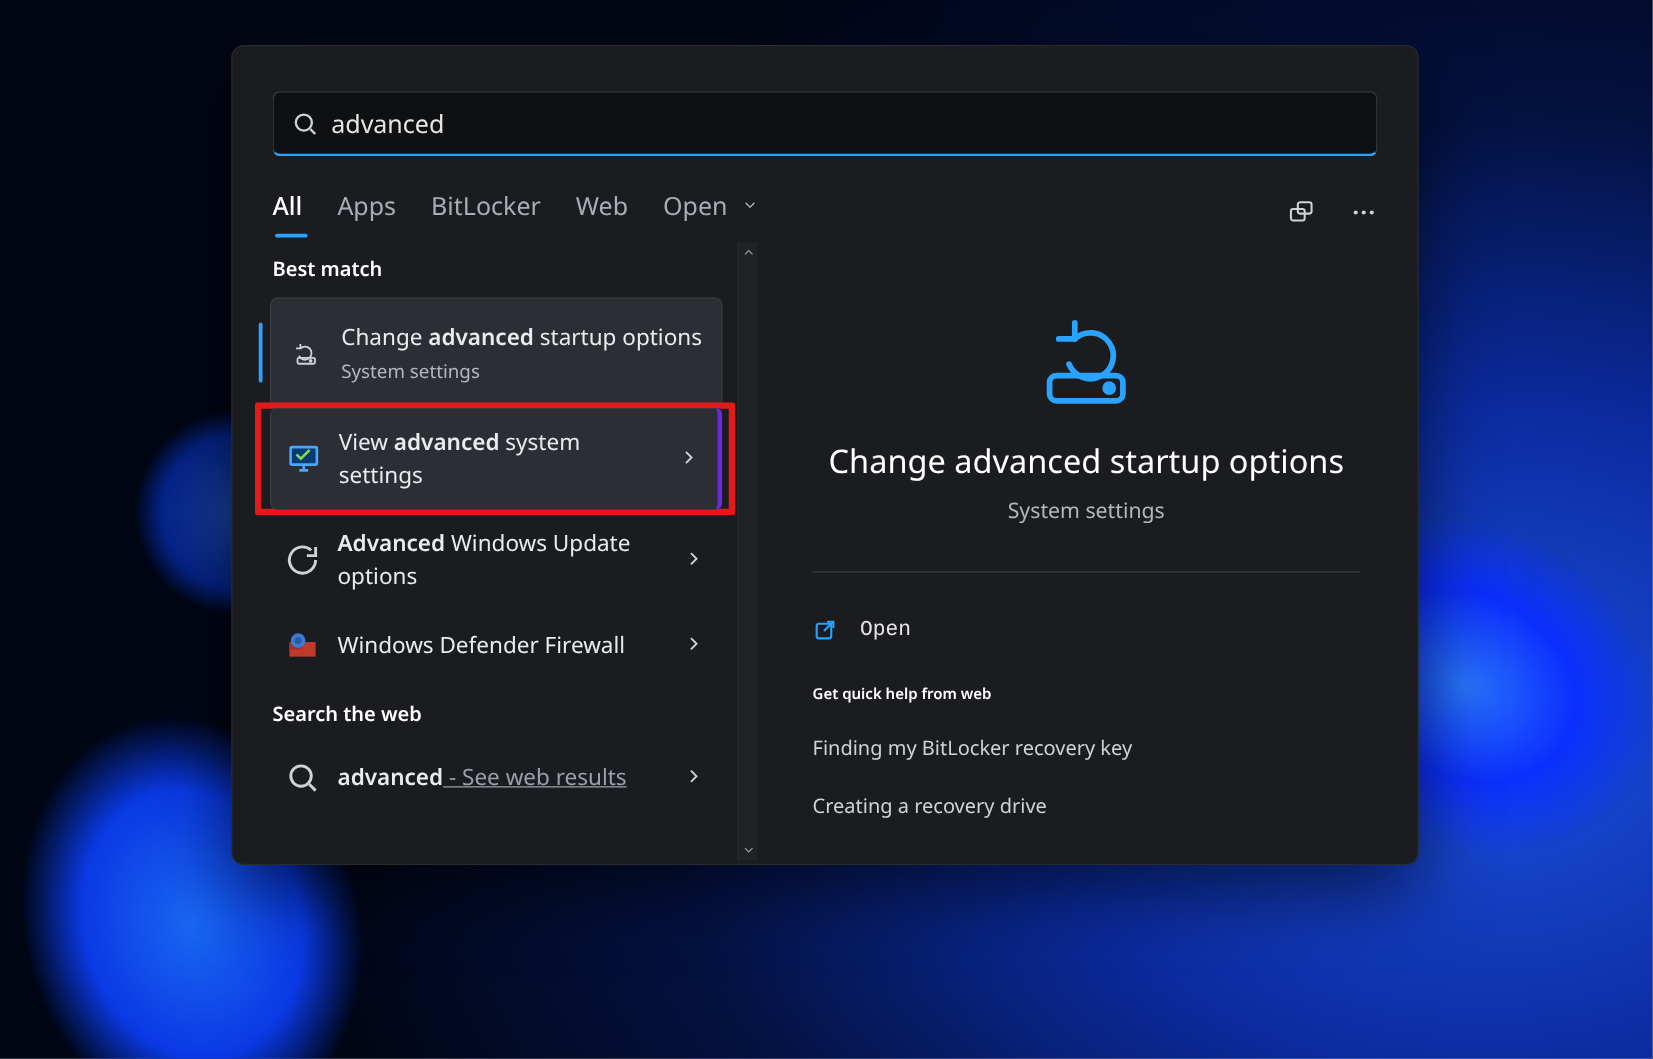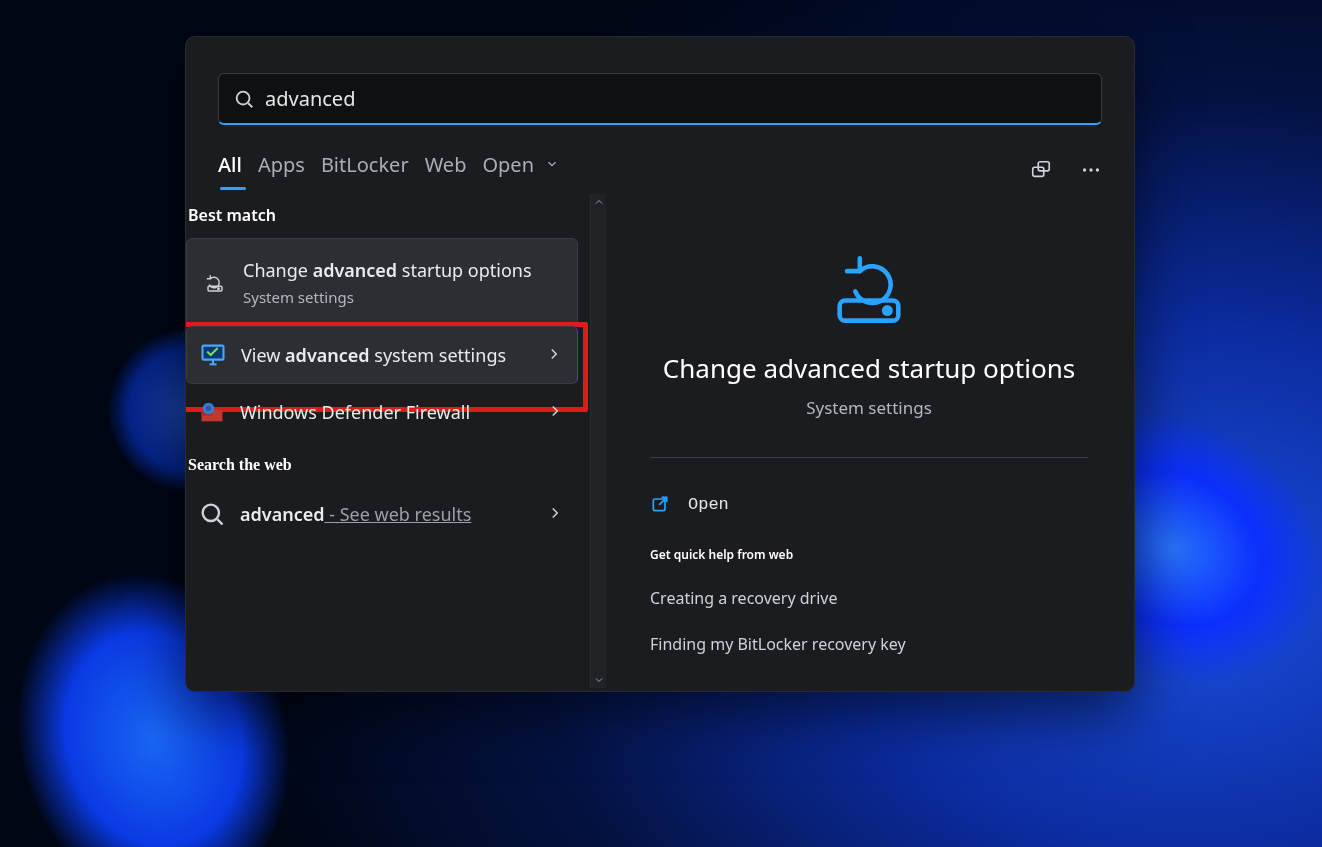--- a/index.html
+++ b/index.html
@@ -39,35 +39,35 @@
     border-radius: 6px;
     padding: 0 14px;
   }
   .search-bar .icon { width: 22px; height: 22px; margin-right: 10px; color: #cfd2d6; }
   .search-bar input {
     flex: 1; background: transparent; border: 0; outline: 0;
     color: #e6e6e6; font-size: 20px; font-family: inherit;
   }
 
   .tabs-row { display: flex; align-items: center; padding: 8px 32px 6px 32px; }
-  .tabs { display: flex; gap: 16px; align-items: baseline; justify-content: space-between; }
+  .tabs { display: flex; gap: 28px; align-items: baseline; justify-content: space-between; }
   .tab { font-size: 20px; color: #a9adb5; cursor: pointer; padding-bottom: 10px; position: relative; }
   .tab.active { color: #ffffff; font-weight: 500; }
   .tab.active::after { content:""; position:absolute; left: 2px; right: calc(100% - 28px); bottom: -2px; height: 3px; border-radius: 3px; background:#2aa3ff; }
   .tab .chev { display:inline-block; margin-left:6px; transform: translateY(-1px); }
   .tabs-spacer { flex: 1; }
   .tabs-actions { display:flex; align-items:center; gap: 28px; color:#cfd2d6; }
   .tabs-actions .icon { width:22px; height:22px; }
 
   .content { display:flex; height: calc(100% - 160px); padding: 0 22px 0 0; }
   .results { position:relative; width: 420px; padding-right: 10px; }
   .scroll-track { position:absolute; right: 0; top: 0; bottom: 0; width: 16px; background: #202226; border-left: 1px solid #2a2b2f; }
   .scroll-up, .scroll-down { position:absolute; left:0; right:0; height:16px; display:flex; align-items:center; justify-content:center; color:#9aa0a9; }
   .scroll-up { top:0; } .scroll-down { bottom:0; }
-  .results-inner { padding-right: 18px; }
+  .results-inner { padding-left: 30px; padding-right: 18px; }
 
   .section-title { font-size: 16px; font-weight:600; color: #fff; margin: 10px 0 12px 2px; }
 
   .result {
     display:flex; align-items:center; gap:14px;
     padding: 14px 12px; border-radius: 6px; cursor: pointer; position: relative;
   }
   .result .rl { flex:1; min-width:0; }
   .result .chev { color:#cfd2d6; width:20px; height:20px; }
   .result.highlighted { background: #2c2e33; border: 1px solid #3a3c42; }
@@ -178,21 +178,21 @@
               <span>Change </span><span class="result-kw">advanced</span><span> startup options</span>
             </div>
             <div class="result-sub">System settings</div>
           </div>
         </div>
 
 
         <div style="position:relative;">
           <div class="red-box" style="left:-12px; right:-10px; top:-4px; height:90px;"></div>
 
-          <div class="result highlighted" style="margin-right:0; border-right:1px solid #6d28d9;">
+          <div class="result highlighted" style="margin-right:0; border-right:4px solid #6d28d9;">
             <span class="icon-slot">
               <svg viewBox="0 0 24 24" fill="none" stroke="#4aa6ff" stroke-width="1.8">
                   <rect x="3" y="4" width="18" height="12" rx="1" fill="#0b3a70"></rect>
                   <line x1="9" y1="20" x2="15" y2="20"></line>
                   <line x1="12" y1="16" x2="12" y2="20"></line>
                   <path d="M7 9l3 3 6-6" stroke="#7ed957"></path>
                 </svg>
             </span>
             <div class="rl">
               <div class="result-title">
@@ -200,20 +200,38 @@
               </div>
             </div>
             <span class="chev">
               <svg width="18" height="18" viewBox="0 0 24 24" fill="none" stroke="currentColor" stroke-width="2">
                   <polyline points="9 6 15 12 9 18"></polyline>
                 </svg>
             </span>
           </div>
         </div>
 
+        <div class="result">
+          <span class="icon-slot">
+            <svg viewBox="0 0 24 24" fill="none" stroke="currentColor" stroke-width="2">
+                <path d="M21 12a9 9 0 1 1-3-6.7"></path>
+                <polyline points="21 3 21 9 15 9"></polyline>
+              </svg>
+          </span>
+          <div class="rl">
+            <div class="result-title">
+              <span class="result-kw">Advanced</span><span> Windows Update options</span>
+            </div>
+          </div>
+          <span class="chev">
+            <svg width="18" height="18" viewBox="0 0 24 24" fill="none" stroke="currentColor" stroke-width="2">
+                <polyline points="9 6 15 12 9 18"></polyline>
+              </svg>
+          </span>
+        </div>
 
         <div class="result">
           <span class="icon-slot">
             <svg viewBox="0 0 24 24">
                 <rect x="3" y="10" width="18" height="10" fill="#c0392b"></rect>
                 <rect x="3" y="10" width="9" height="5" fill="#a33025"></rect>
                 <circle cx="9" cy="9" r="5" fill="#3a7bd5"></circle>
                 <circle cx="9" cy="9" r="2.3" fill="#2c5aa0"></circle>
               </svg>
           </span>
@@ -222,21 +240,21 @@
               <span>Windows Defender Firewall</span>
             </div>
           </div>
           <span class="chev">
             <svg width="18" height="18" viewBox="0 0 24 24" fill="none" stroke="currentColor" stroke-width="2">
                 <polyline points="9 6 15 12 9 18"></polyline>
               </svg>
           </span>
         </div>
 
-        <div class="section-title" style="margin-top:16px;font-family:Liberation Serif, serif;">Search the web</div>
+        <div class="section-title" style="margin-top:16px;">Search the web</div>
 
         <div class="result">
           <span class="icon-slot">
             <svg viewBox="0 0 24 24" fill="none" stroke="currentColor" stroke-width="2">
                 <circle cx="11" cy="11" r="7"></circle>
                 <line x1="21" y1="21" x2="16.65" y2="16.65"></line>
               </svg>
           </span>
           <div class="rl">
             <div class="result-title">
@@ -274,18 +292,18 @@
             <svg viewBox="0 0 24 24" fill="none" stroke="currentColor" stroke-width="2">
                 <rect x="4" y="6" width="14" height="14" rx="2"></rect>
                 <polyline points="14 4 20 4 20 10"></polyline>
                 <line x1="20" y1="4" x2="11" y2="13"></line>
               </svg>
           </span>
           <span style="font-size:17px;font-family:Liberation Mono, monospace;">Open</span>
         </div>
 
         <div class="quick-help-title">Get quick help from web</div>
+        <a class="quick-link">Finding my BitLocker recovery key</a>
         <a class="quick-link">Creating a recovery drive</a>
-        <a class="quick-link">Finding my BitLocker recovery key</a>
       </div>
     </div>
   </div>
 </div>
 
 </body></html>

